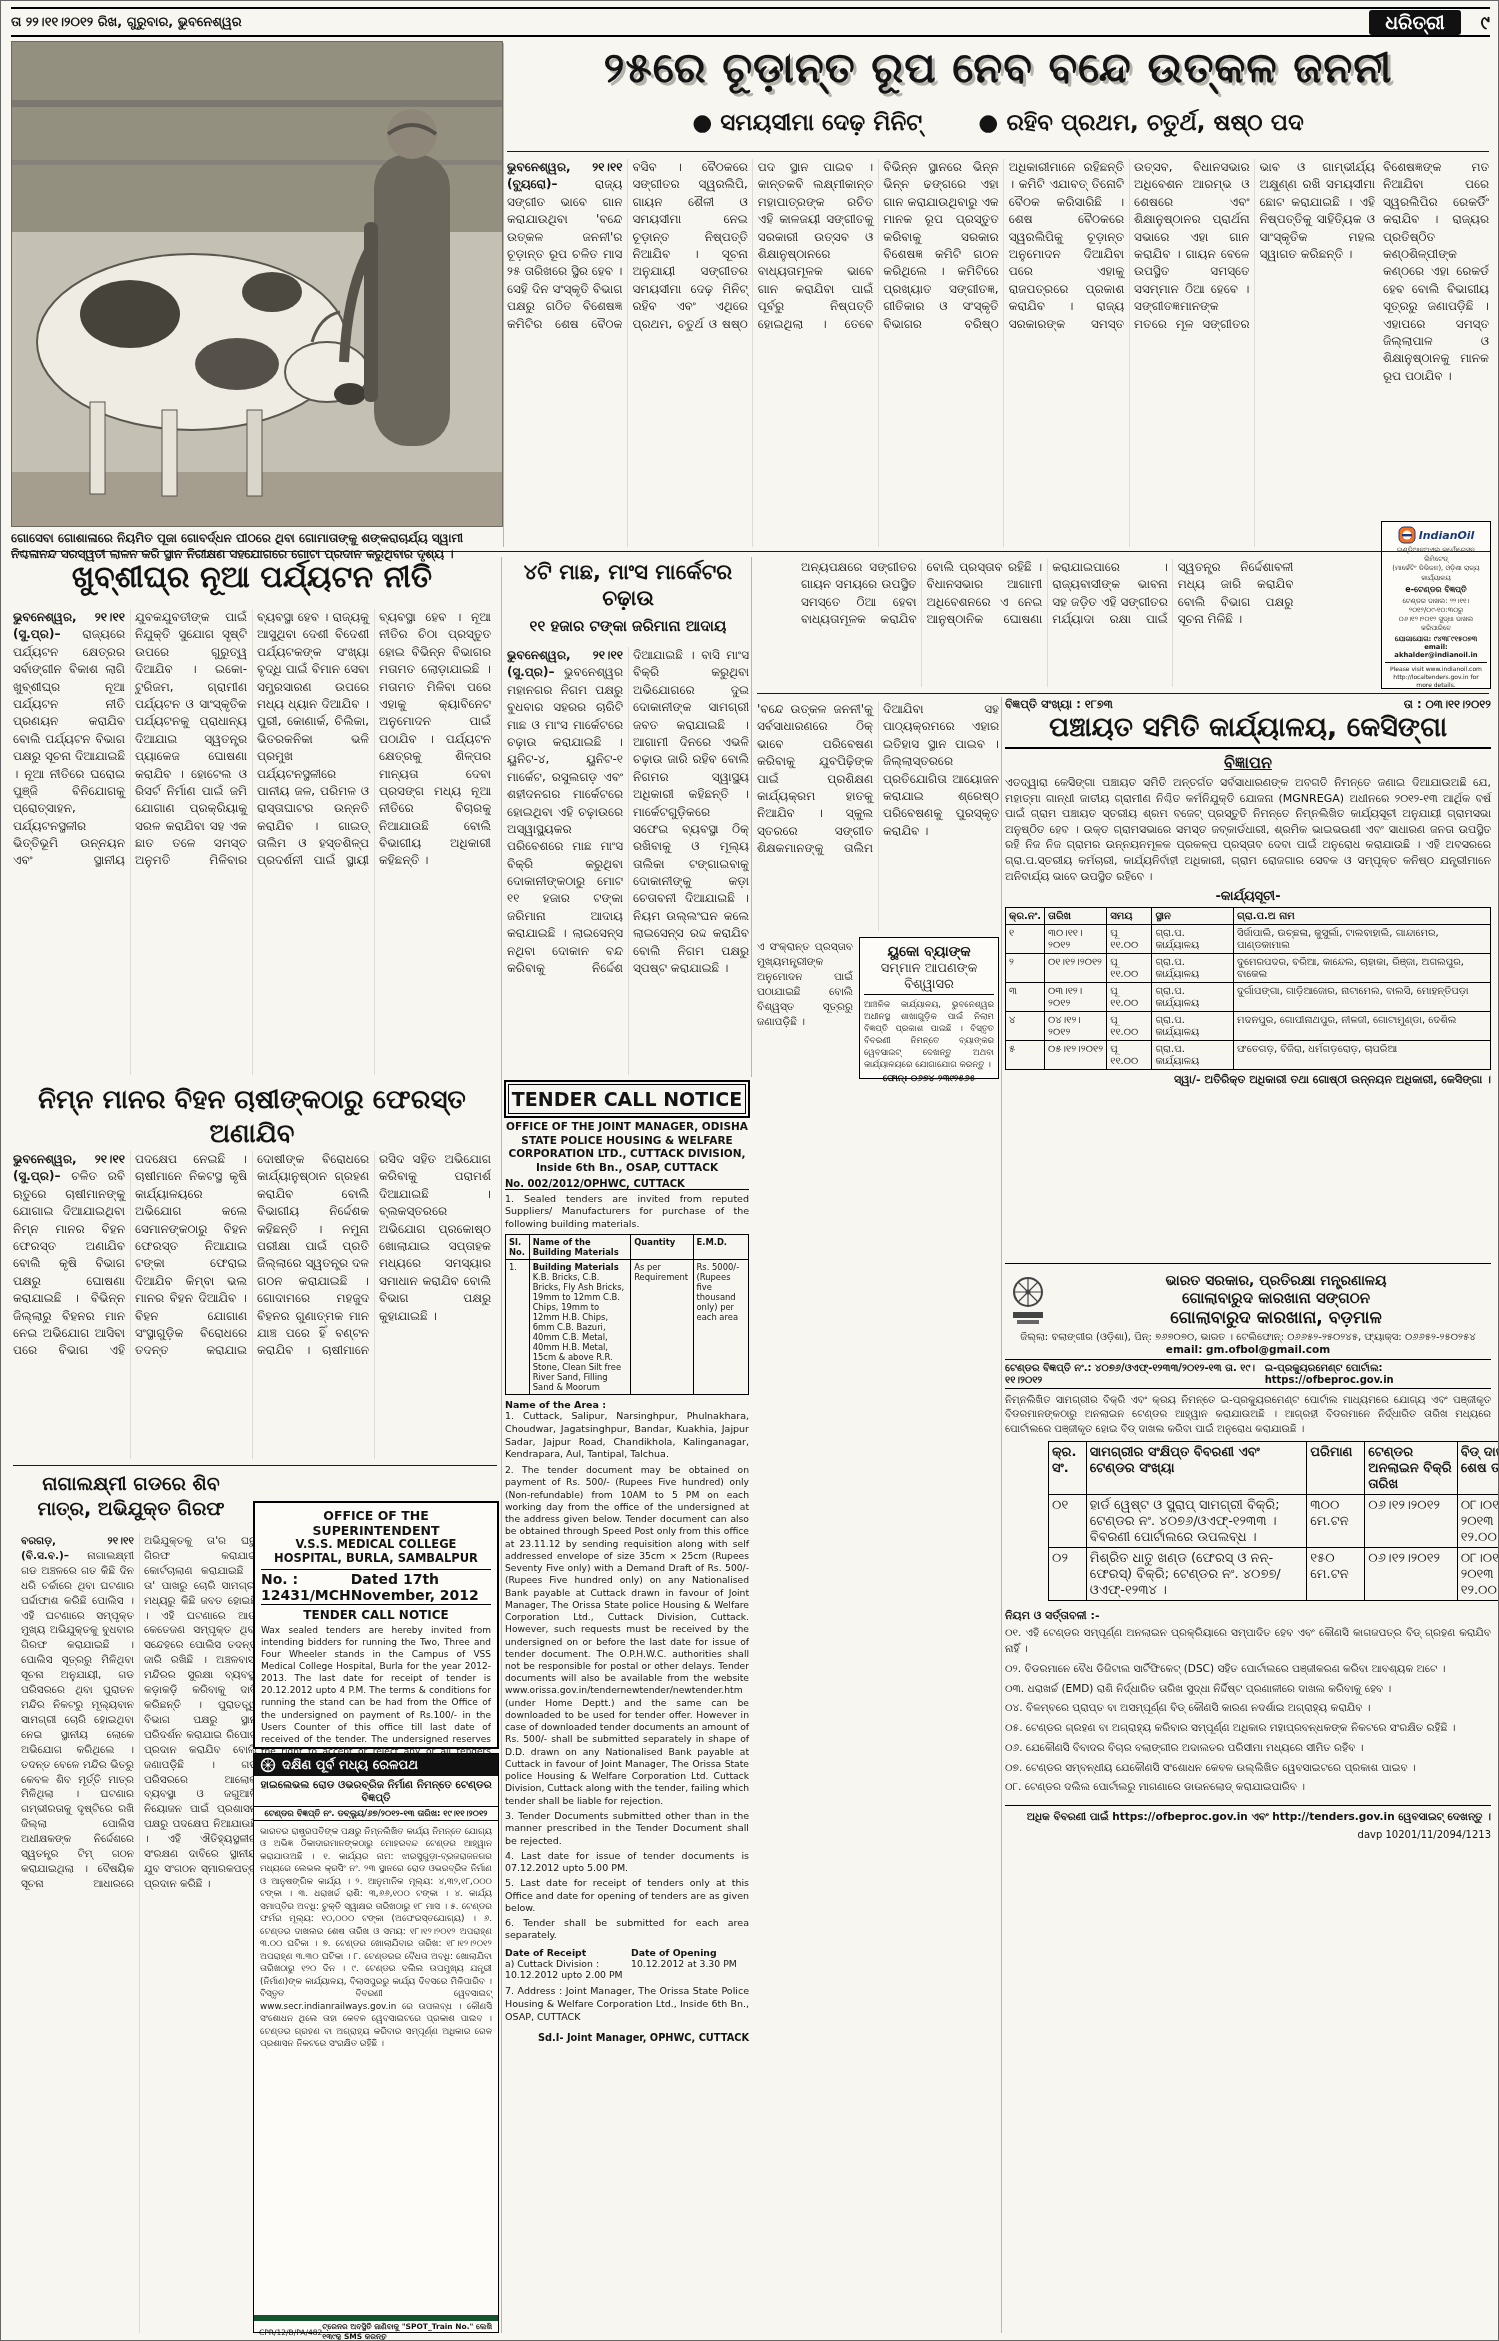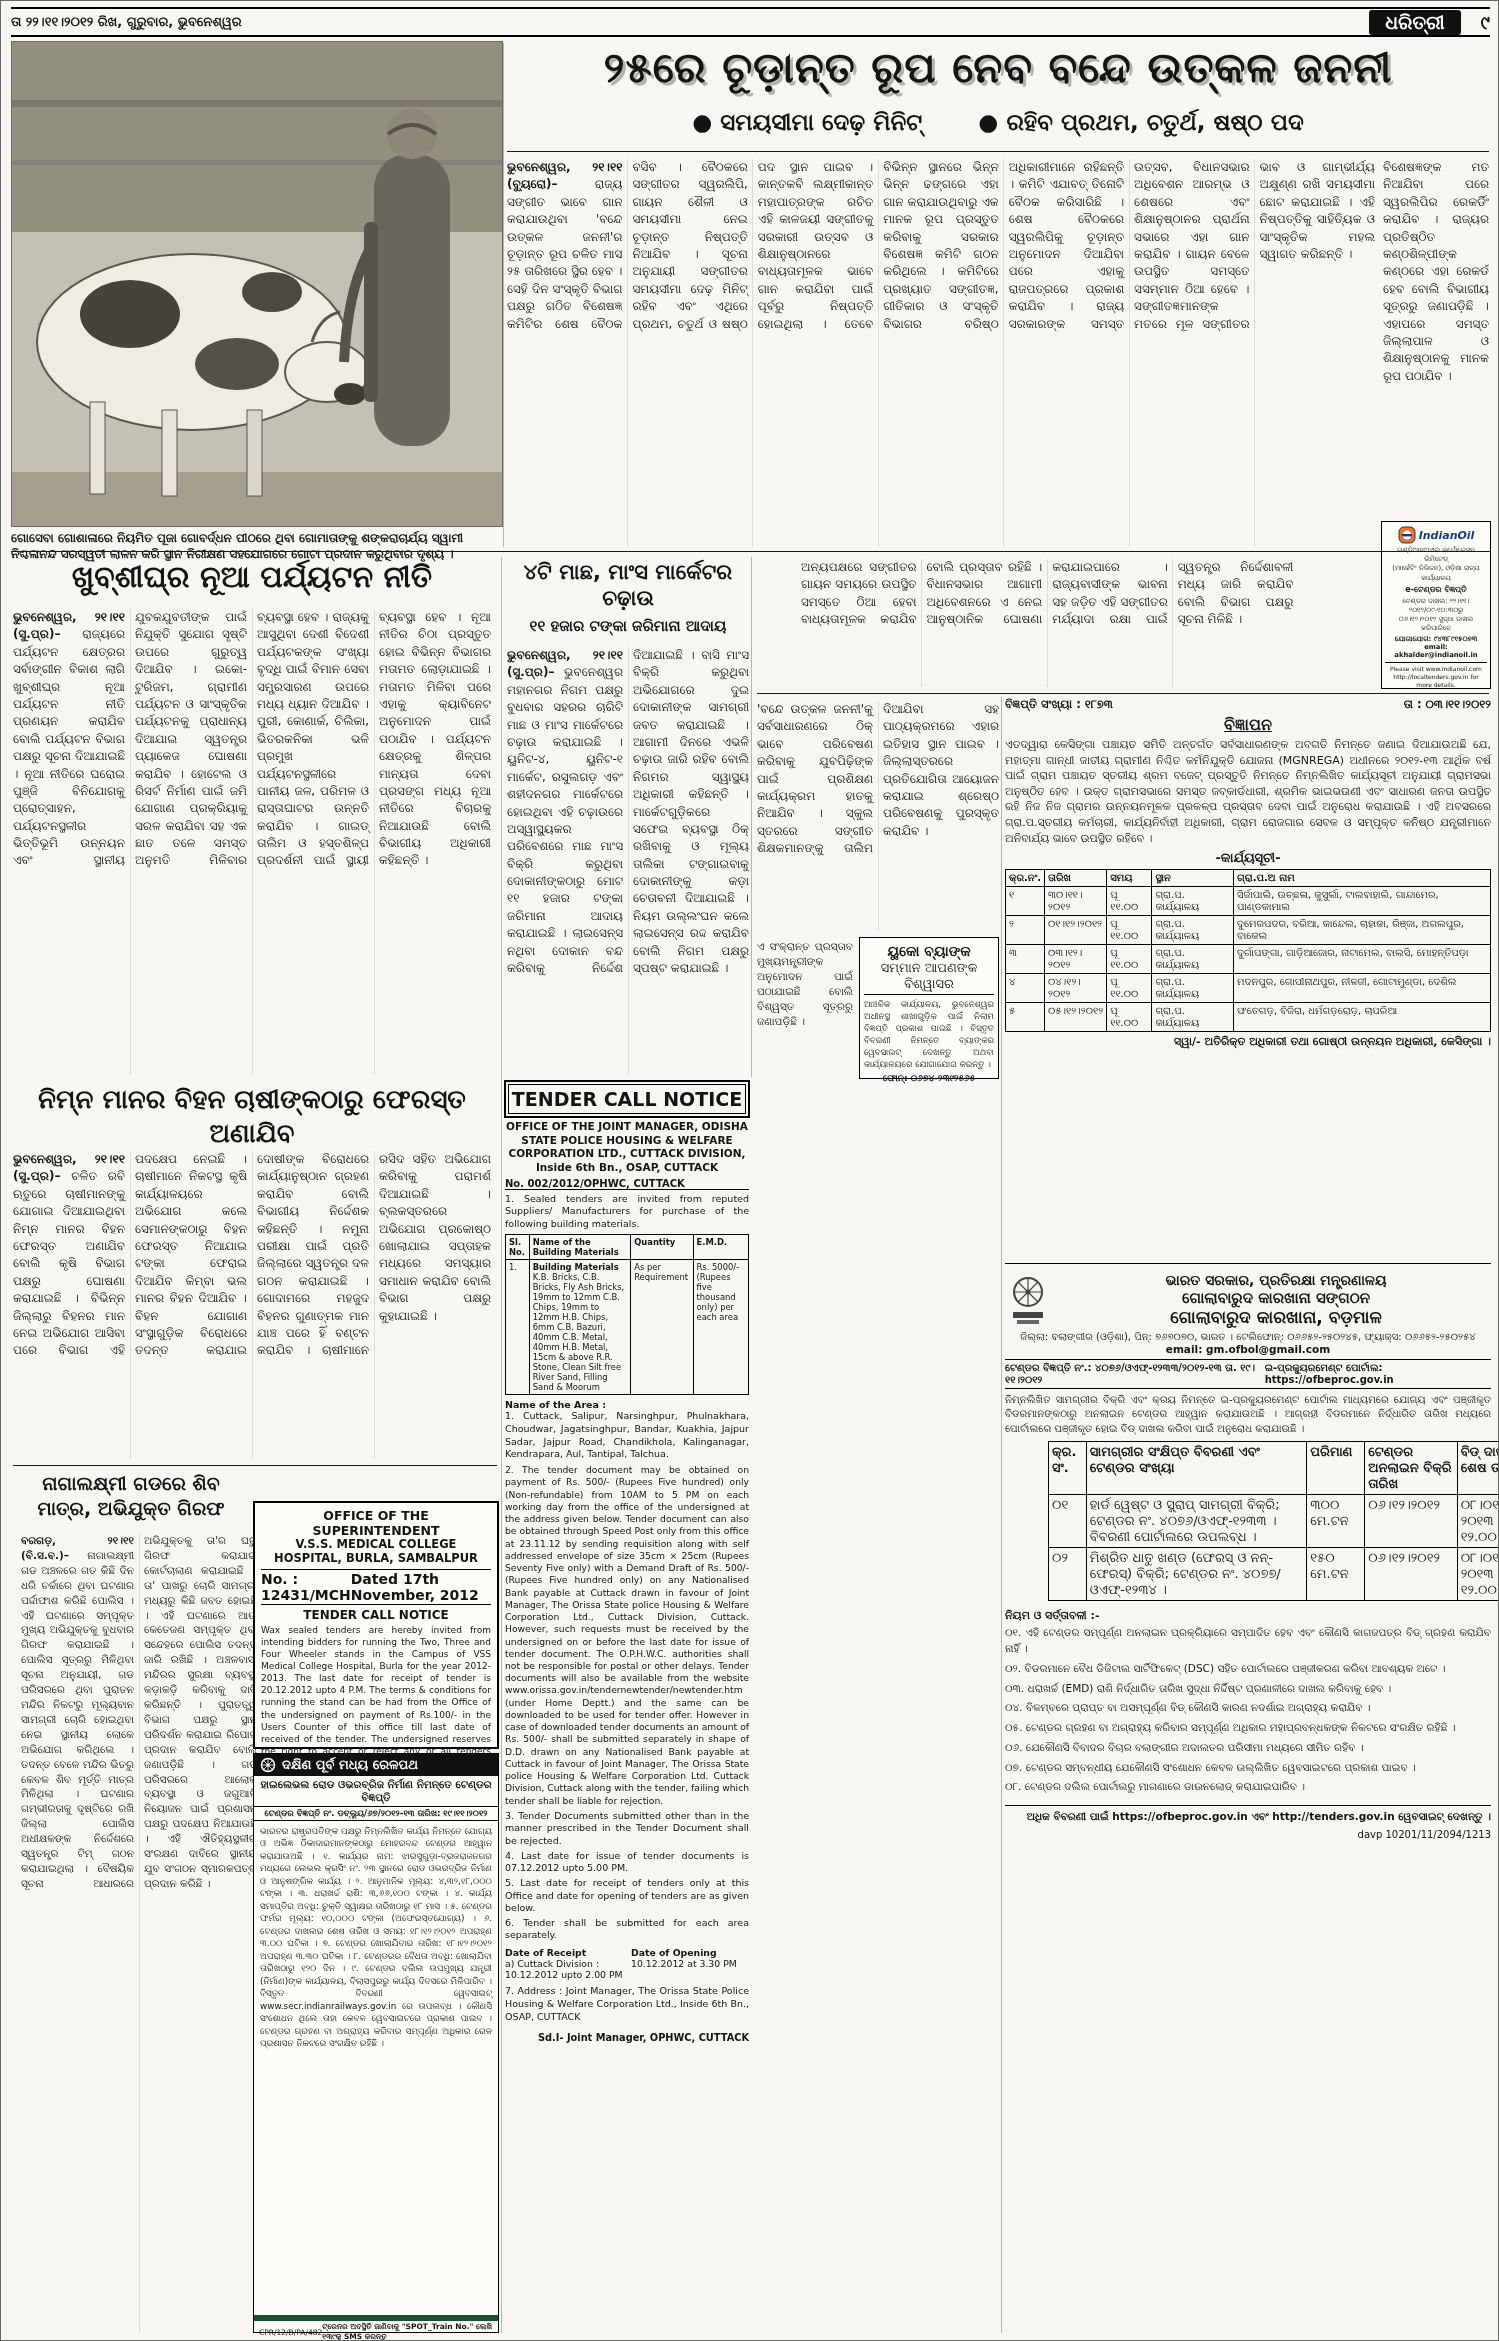--- a/index.html
+++ b/index.html
@@ -133,20 +133,21 @@
     <div class="jt" style="font-size:8.6px;line-height:1.4;margin-top:3px;">ଆଞ୍ଚଳିକ କାର୍ଯ୍ୟାଳୟ, ଭୁବନେଶ୍ୱର ଅଧୀନସ୍ଥ ଶାଖାଗୁଡ଼ିକ ପାଇଁ ନିଲାମ ବିଜ୍ଞପ୍ତି ପ୍ରକାଶ ପାଇଛି । ବିସ୍ତୃତ ବିବରଣୀ ନିମନ୍ତେ ବ୍ୟାଙ୍କର ୱେବସାଇଟ୍ ଦେଖନ୍ତୁ ଅଥବା କାର୍ଯ୍ୟାଳୟରେ ଯୋଗାଯୋଗ କରନ୍ତୁ ।</div>
     <div class="c b" style="font-size:9px;margin-top:3px;">ଫୋନ୍: ୦୬୭୪-୨୩୯୨୫୬୫</div>
   </div>
 
   <div class="abs vline" style="left:1000px;top:696px;height:1636px;"></div>
   <div class="abs" style="left:1004px;top:696px;width:486px;height:560px;">
     <div style="display:flex;justify-content:space-between;font-size:11.5px;font-weight:bold;">
       <span>ବିଜ୍ଞପ୍ତି ସଂଖ୍ୟା : ୧୮୭୩</span>
       <span>ତା : ୦୩।୧୧।୨୦୧୨</span>
     </div>
+    <div class="c b" style="font-size:27px;border-bottom:2px solid #000;padding-bottom:4px;">ପଞ୍ଚାୟତ ସମିତି କାର୍ଯ୍ୟାଳୟ, କେସିଙ୍ଗା</div>
     <div class="c b" style="font-size:16px;margin-top:4px;text-decoration:underline;">ବିଜ୍ଞାପନ</div>
     <div class="jt" style="font-size:11px;line-height:1.42;margin-top:3px;">ଏତଦ୍ୱାରା କେସିଙ୍ଗା ପଞ୍ଚାୟତ ସମିତି ଅନ୍ତର୍ଗତ ସର୍ବସାଧାରଣଙ୍କ ଅବଗତି ନିମନ୍ତେ ଜଣାଇ ଦିଆଯାଉଅଛି ଯେ, ମହାତ୍ମା ଗାନ୍ଧୀ ଜାତୀୟ ଗ୍ରାମୀଣ ନିଶ୍ଚିତ କର୍ମନିଯୁକ୍ତି ଯୋଜନା (MGNREGA) ଅଧୀନରେ ୨୦୧୨-୧୩ ଆର୍ଥିକ ବର୍ଷ ପାଇଁ ଗ୍ରାମ ପଞ୍ଚାୟତ ସ୍ତରୀୟ ଶ୍ରମ ବଜେଟ୍ ପ୍ରସ୍ତୁତି ନିମନ୍ତେ ନିମ୍ନଲିଖିତ କାର୍ଯ୍ୟସୂଚୀ ଅନୁଯାୟୀ ଗ୍ରାମସଭା ଅନୁଷ୍ଠିତ ହେବ । ଉକ୍ତ ଗ୍ରାମସଭାରେ ସମସ୍ତ ଜବ୍‌କାର୍ଡଧାରୀ, ଶ୍ରମିକ ଭାଇଭଉଣୀ ଏବଂ ସାଧାରଣ ଜନତା ଉପସ୍ଥିତ ରହି ନିଜ ନିଜ ଗ୍ରାମର ଉନ୍ନୟନମୂଳକ ପ୍ରକଳ୍ପ ପ୍ରସ୍ତାବ ଦେବା ପାଇଁ ଅନୁରୋଧ କରାଯାଉଛି । ଏହି ଅବସରରେ ଗ୍ରା.ପ.ସ୍ତରୀୟ କର୍ମଚାରୀ, କାର୍ଯ୍ୟନିର୍ବାହୀ ଅଧିକାରୀ, ଗ୍ରାମ ରୋଜଗାର ସେବକ ଓ ସମ୍ପୃକ୍ତ କନିଷ୍ଠ ଯନ୍ତ୍ରୀମାନେ ଅନିବାର୍ଯ୍ୟ ଭାବେ ଉପସ୍ଥିତ ରହିବେ ।</div>
     <div class="c b" style="font-size:13px;margin:4px 0 3px;">-କାର୍ଯ୍ୟସୂଚୀ-</div>
     <table class="grid" style="font-size:10px;">
       <thead>
         <tr>
           <th>କ୍ର.ନଂ.</th>
           <th>ତାରିଖ</th>
           <th>ସମୟ</th>
           <th>ସ୍ଥାନ</th>

